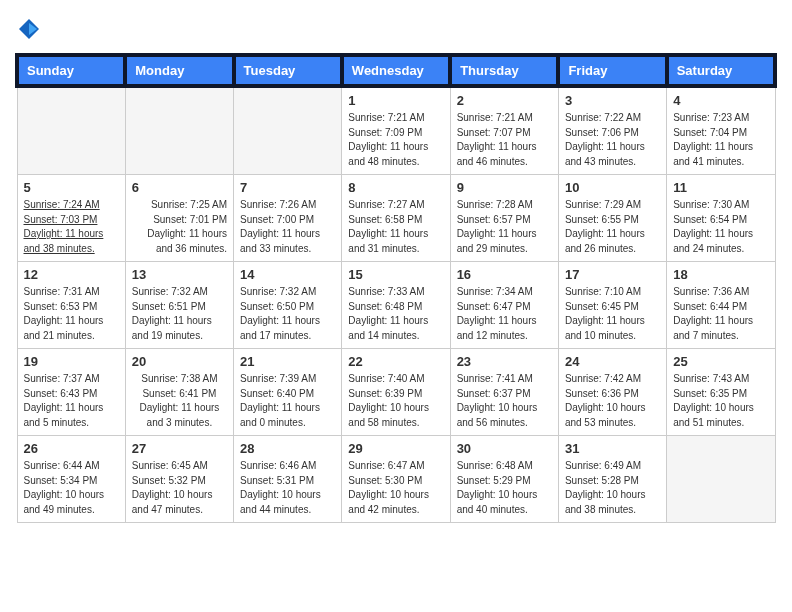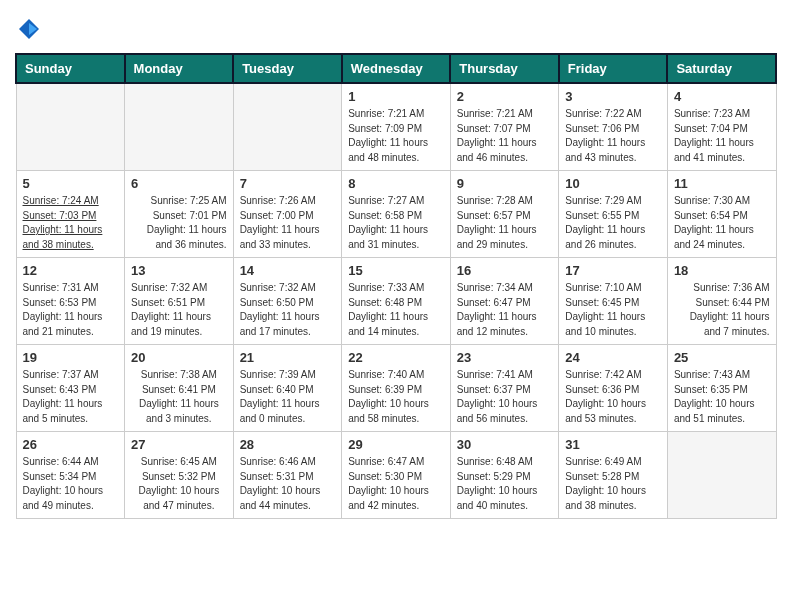--- a/index.html
+++ b/index.html
@@ -44,26 +44,26 @@
     .location {
       font-size: 14px;
       color: #555;
     }
     .calendar {
       width: 100%;
       border-collapse: collapse;
       border: 1px solid #ccc;
     }
     .calendar th {
-      background-color: #0f766e;
+      background-color: #3b82f6;
       color: #fff;
       text-align: left;
       padding: 6px 8px;
       font-size: 13px;
-      border: 2px solid #0f172a;
+      border: 4px solid #0f172a;
     }
     .calendar td {
       vertical-align: top;
       border: 1px solid #ccc;
       padding: 5px 6px;
       width: calc(100% / 7);
       min-height: 80px;
       font-size: 10.5px;
       color: #333;
       background: #fff;
@@ -241,21 +241,21 @@
         </td>
         <td>
           <span class="day-number">17</span>
           <div class="day-info" style="white-space: pre-line;">Sunrise: 7:10 AM
 Sunset: 6:45 PM
 Daylight: 11 hours
 and 10 minutes.</div>
         </td>
         <td>
           <span class="day-number">18</span>
-          <div class="day-info" style="white-space: pre-line; text-align: right;">Sunrise: 7:36 AM
+          <div class="day-info" style="white-space: pre-line;">Sunrise: 7:36 AM
 Sunset: 6:44 PM
 Daylight: 11 hours
 and 7 minutes.</div>
         </td>
       </tr>
       <tr class="week-row">
         <td>
           <span class="day-number">19</span>
           <div class="day-info" style="white-space: pre-line;">Sunrise: 7:37 AM
 Sunset: 6:43 PM
@@ -308,21 +308,21 @@
       <tr class="week-row">
         <td>
           <span class="day-number">26</span>
           <div class="day-info" style="white-space: pre-line;">Sunrise: 6:44 AM
 Sunset: 5:34 PM
 Daylight: 10 hours
 and 49 minutes.</div>
         </td>
         <td>
           <span class="day-number">27</span>
-          <div class="day-info" style="white-space: pre-line; text-align: center;">Sunrise: 6:45 AM
+          <div class="day-info" style="white-space: pre-line;">Sunrise: 6:45 AM
 Sunset: 5:32 PM
 Daylight: 10 hours
 and 47 minutes.</div>
         </td>
         <td>
           <span class="day-number">28</span>
           <div class="day-info" style="white-space: pre-line;">Sunrise: 6:46 AM
 Sunset: 5:31 PM
 Daylight: 10 hours
 and 44 minutes.</div>

